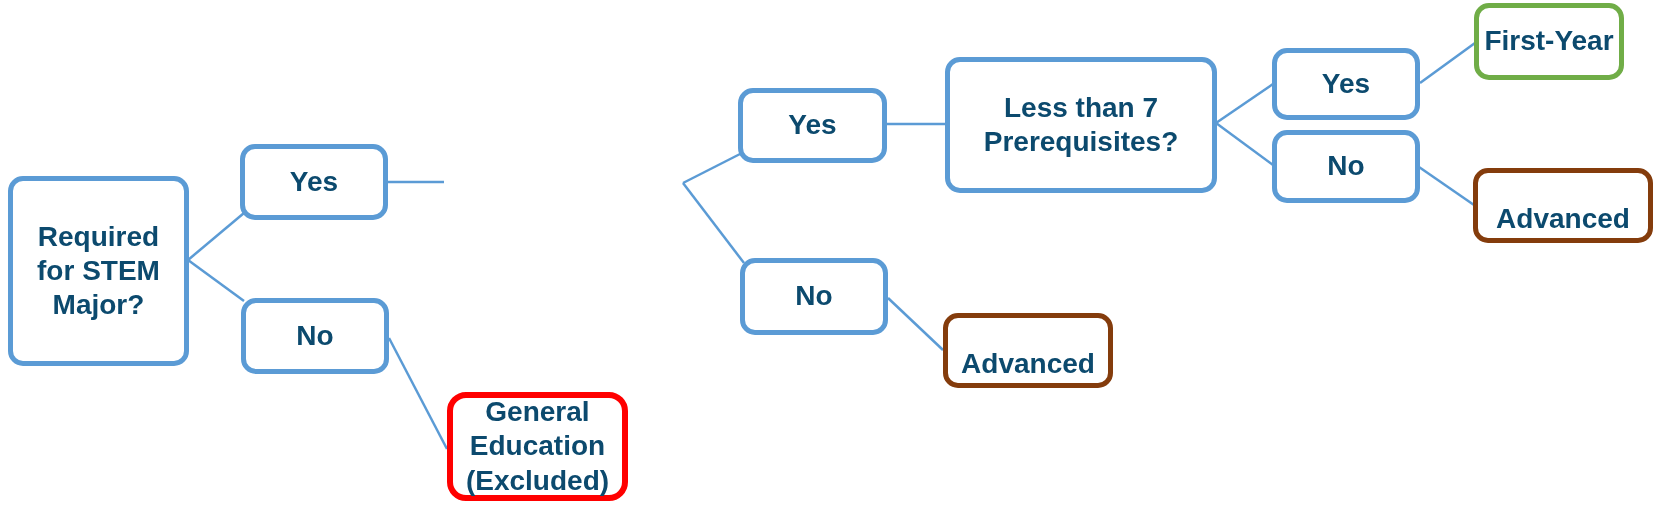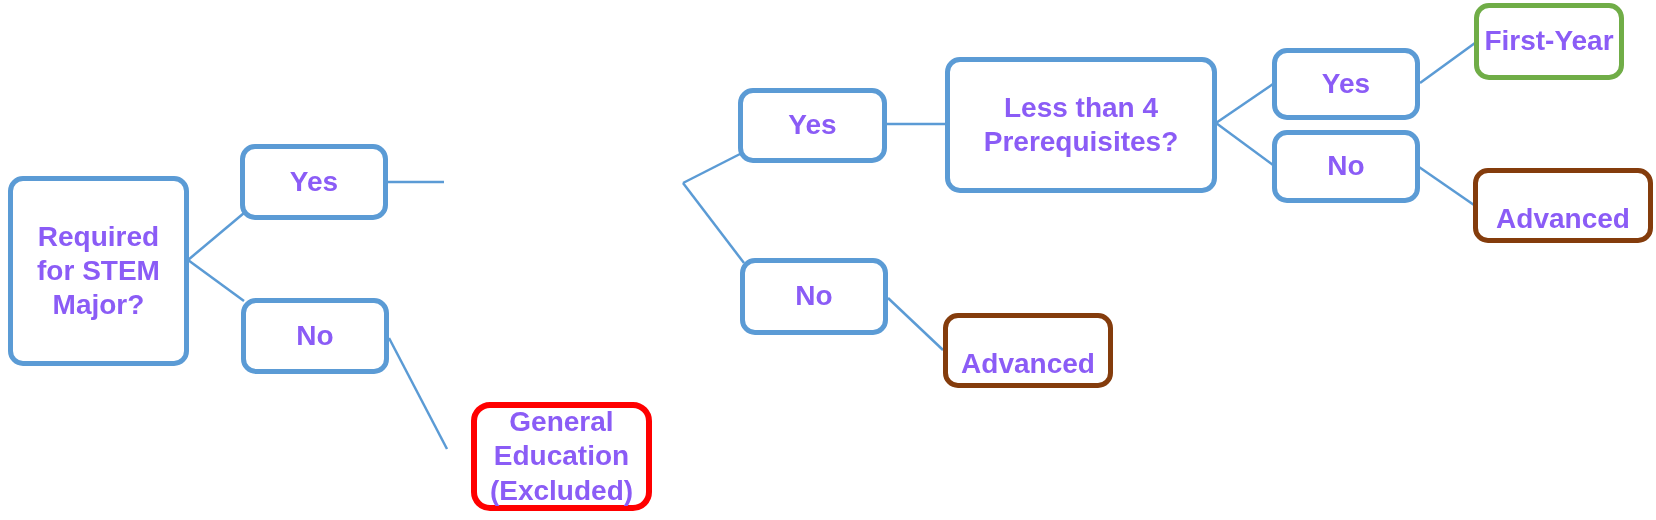--- a/index.html
+++ b/index.html
@@ -33,42 +33,42 @@
     background: #ffffff;
     border: 5px solid #5b9bd5;
     border-radius: 15px;
     display: flex;
     align-items: center;
     justify-content: center;
     text-align: center;
     font-weight: bold;
     font-size: 28px;
     line-height: 1.22;
-    color: #8b5cf6;
+    color: #0c4a6e;
     white-space: pre-line;
     padding: 2px;
   }
   .node--green { border-color: #70ad47; }
   .node--brown { border-color: #843c0c; align-items: flex-end; }
   .node--red   { border-color: #ff0000; border-width: 6px; border-radius: 19px; }
 
   
   #n-qstem      { left: 8px;    top: 176px; width: 181px; height: 190px; }
   #n-yes1       { left: 240px;  top: 144px; width: 148px; height: 76px;  }
   #n-no1        { left: 241px;  top: 298px; width: 148px; height: 76px;  }
   #n-qenroll    { left: 444px;  top: 102px; width: 240px; height: 160px; }
   #n-yes2       { left: 738px;  top: 88px;  width: 149px; height: 75px;  }
   #n-no2        { left: 740px;  top: 258px; width: 148px; height: 77px;  }
   #n-qprereq    { left: 945px;  top: 57px;  width: 272px; height: 136px; }
   #n-yes3       { left: 1272px; top: 48px;  width: 148px; height: 72px;  }
   #n-no3        { left: 1272px; top: 130px; width: 148px; height: 73px;  }
   #n-firstyear  { left: 1474px; top: 3px;   width: 150px; height: 77px;  padding: 0; }
   #n-advright   { left: 1473px; top: 168px; width: 180px; height: 75px;  }
   #n-advmid     { left: 943px;  top: 313px; width: 170px; height: 75px;  }
-  #n-gened      { left: 447px;  top: 402px; width: 181px; height: 109px; margin-left: 24px; }
+  #n-gened      { left: 447px;  top: 392px; width: 181px; height: 109px; }
 </style>
 </head>
 <body>
 
 <div id="canvas">
 
   <svg id="connectors" viewBox="0 0 1656 520" xmlns="http://www.w3.org/2000/svg">
     <line x1="188" y1="260" x2="244" y2="213"></line>
     <line x1="188" y1="260" x2="244" y2="301"></line>
     <line x1="388" y1="182" x2="444" y2="182"></line>
@@ -100,21 +100,21 @@
 
   <div class="node" id="n-yes2">
     <span>Yes</span>
   </div>
 
   <div class="node" id="n-no2">
     <span>No</span>
   </div>
 
   <div class="node" id="n-qprereq">
-    <span>Less than 4
+    <span>Less than 7
 Prerequisites?</span>
   </div>
 
   <div class="node" id="n-yes3">
     <span>Yes</span>
   </div>
 
   <div class="node" id="n-no3">
     <span>No</span>
   </div>

